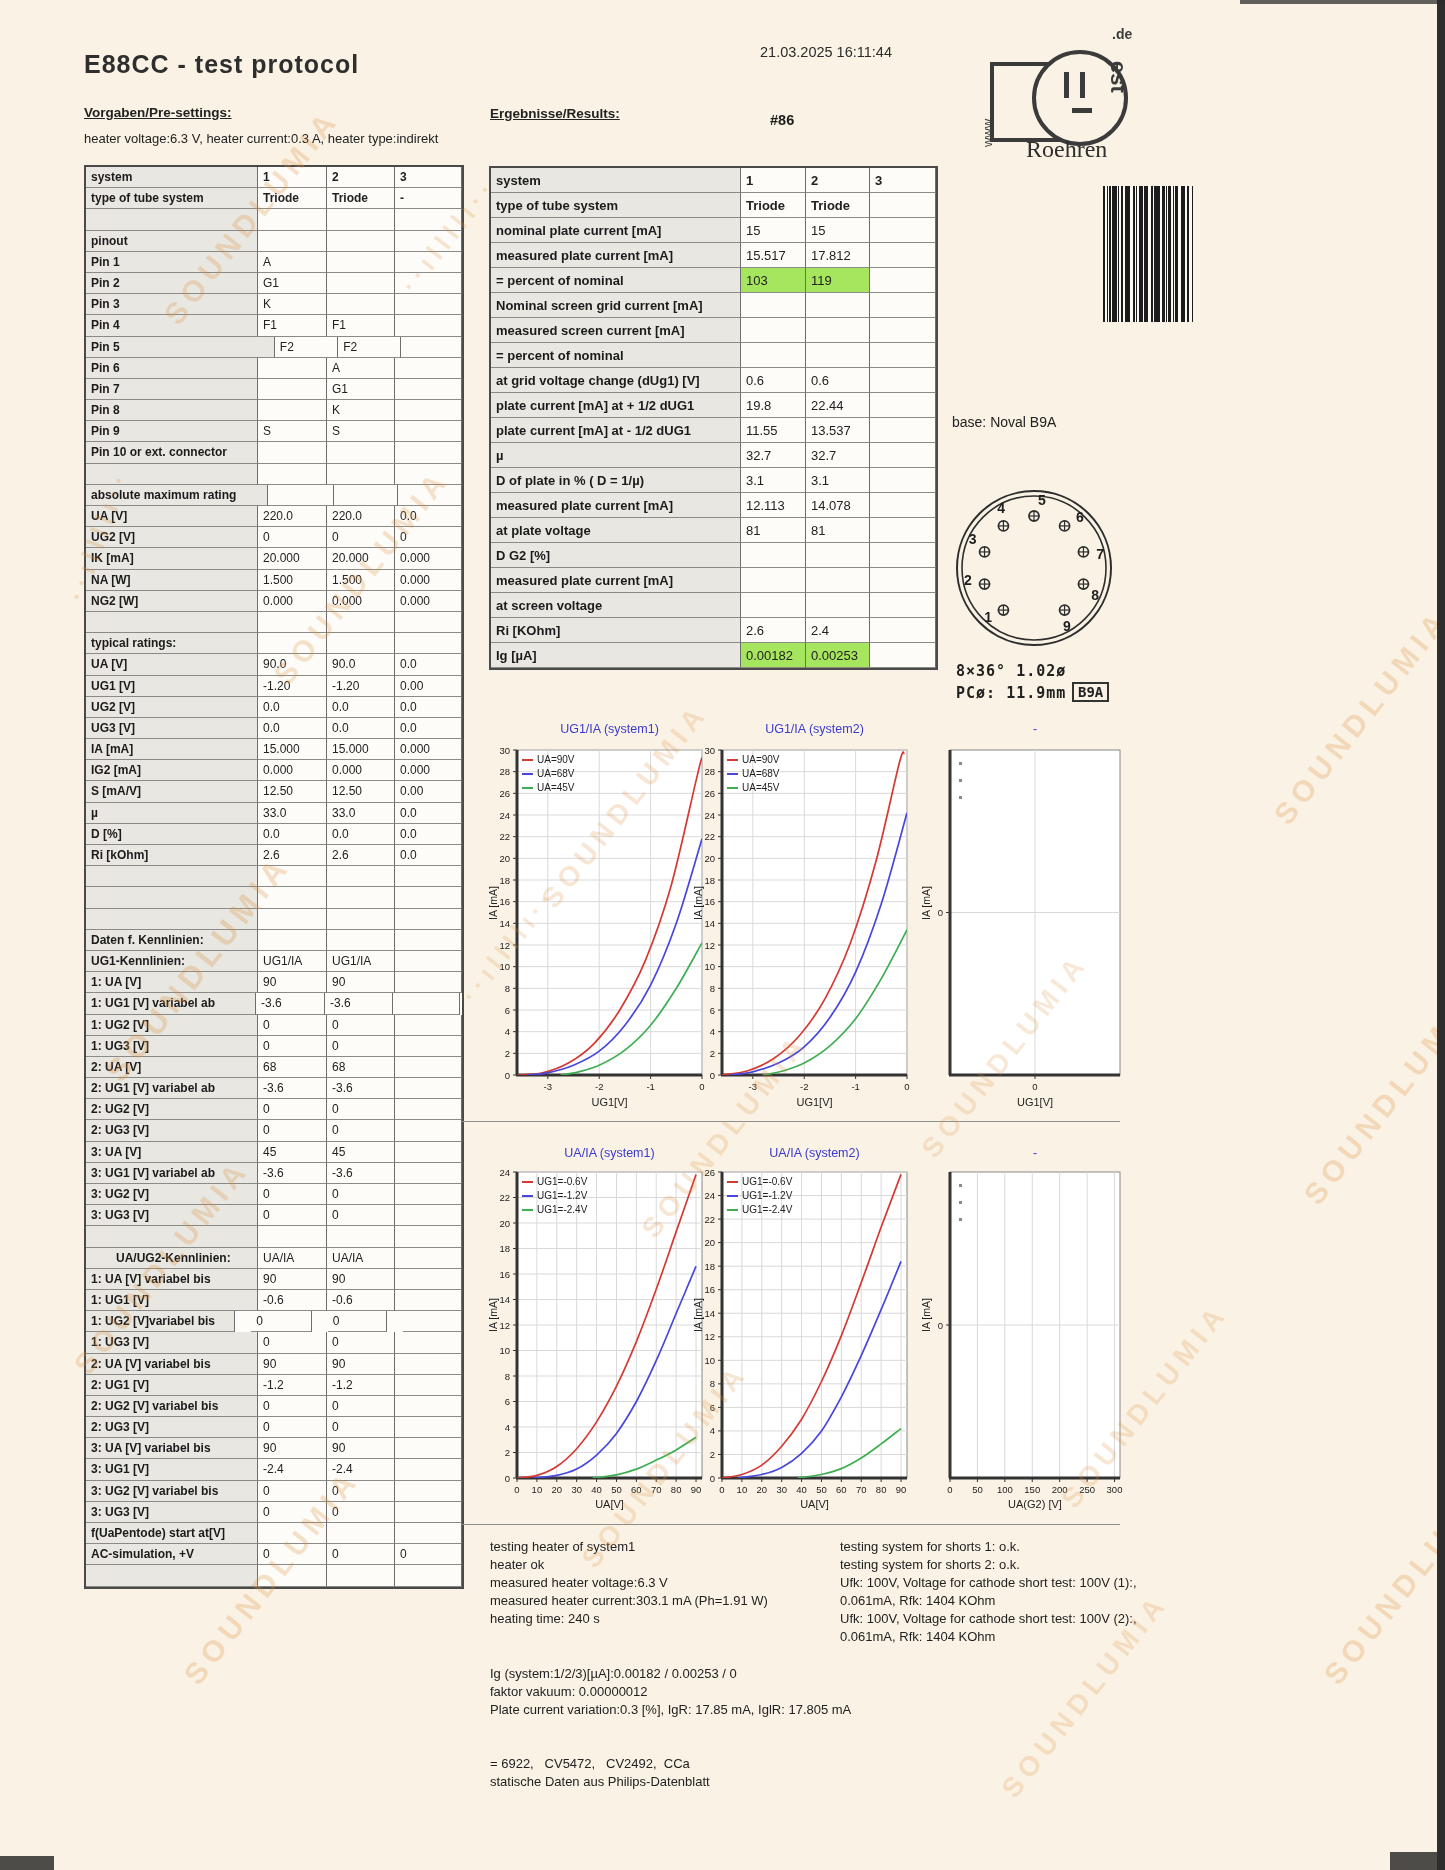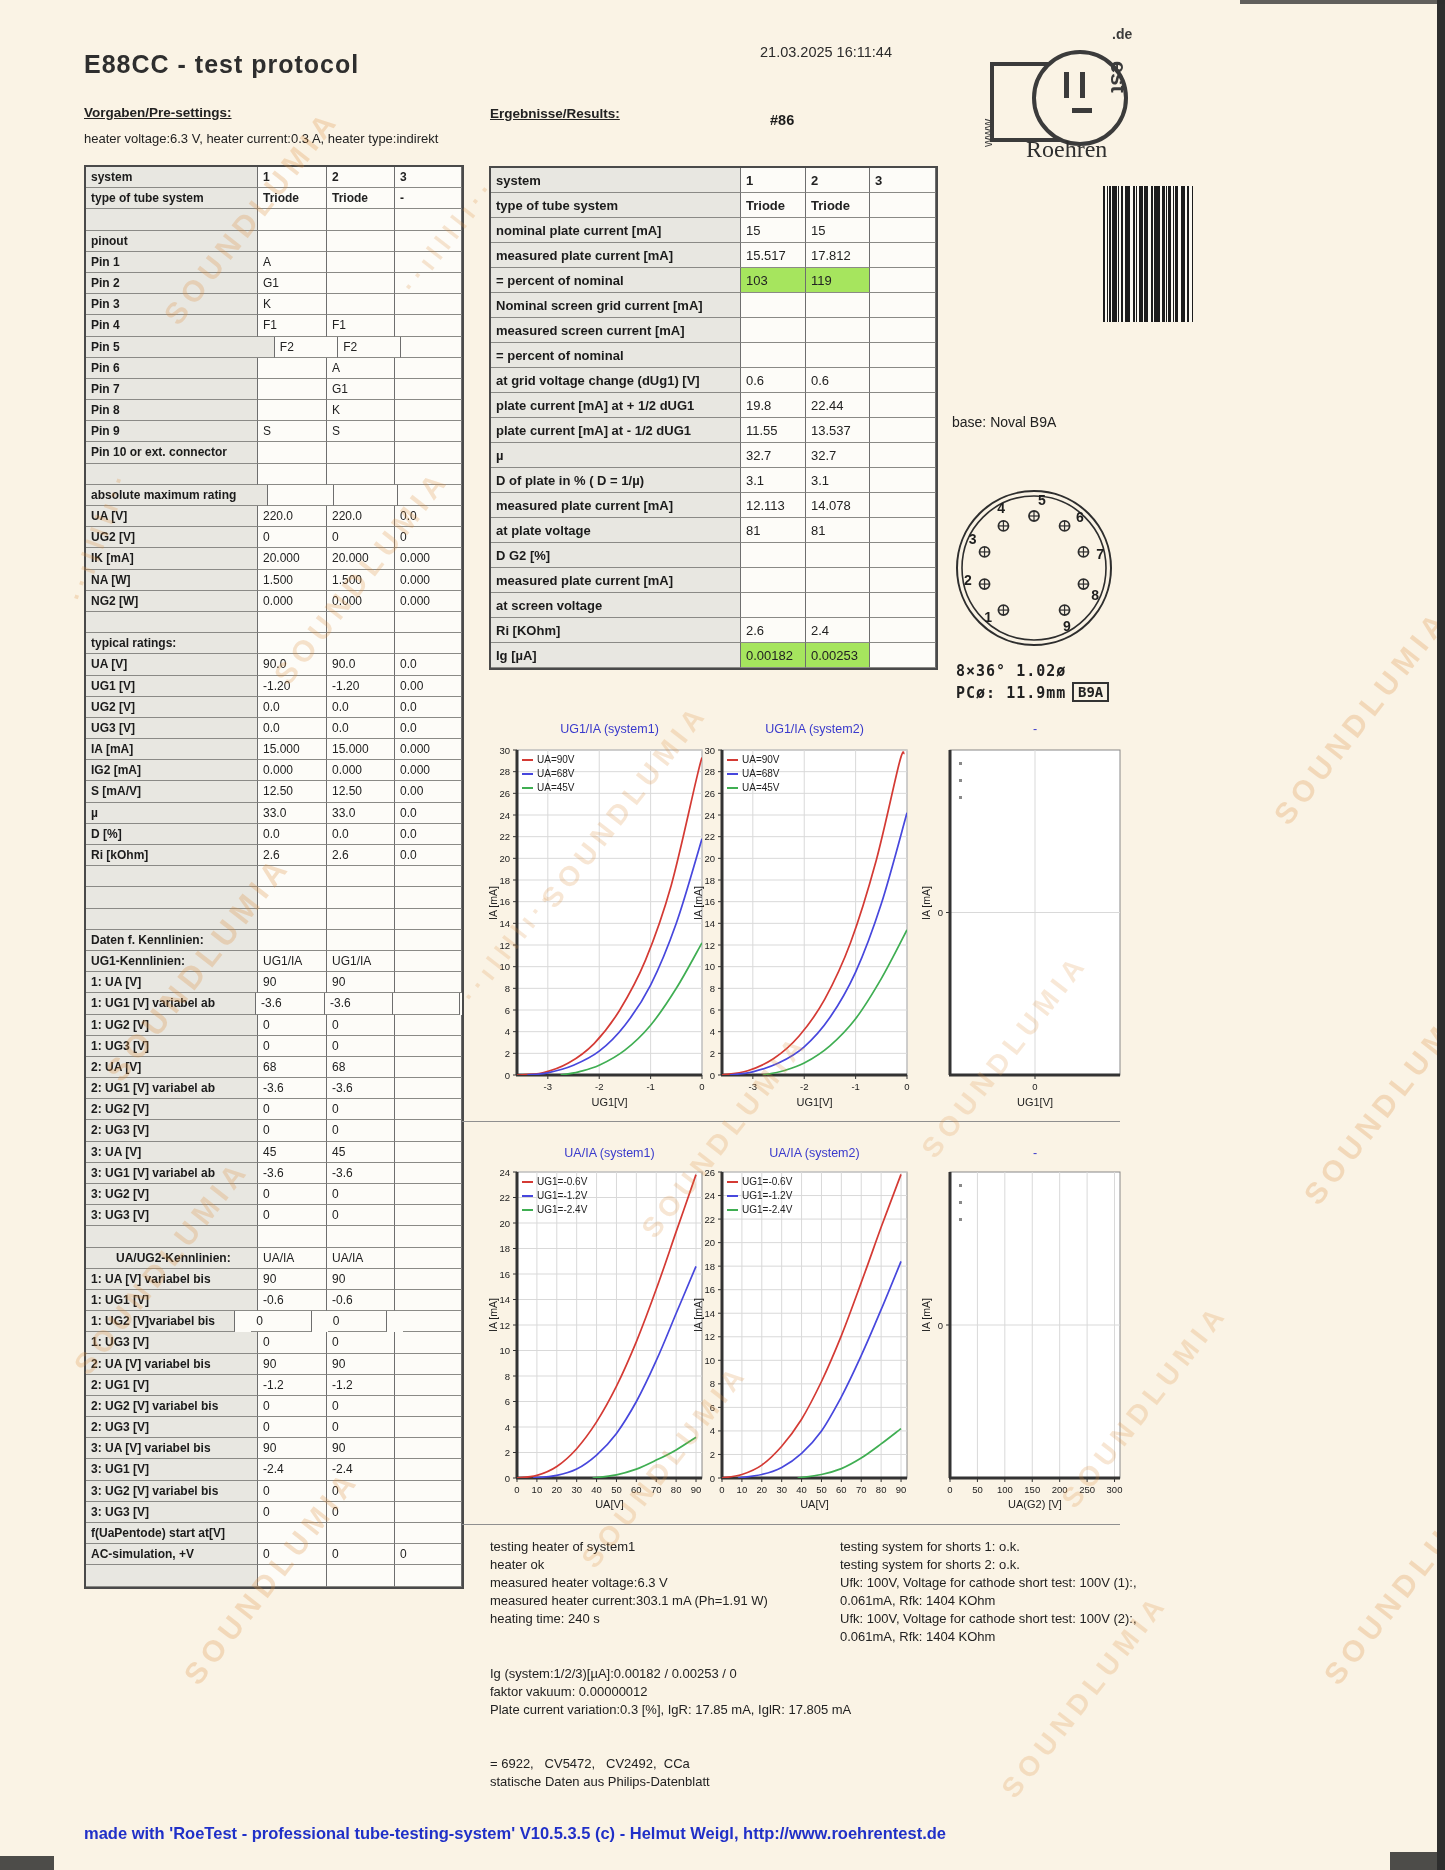--- a/index.html
+++ b/index.html
@@ -1111,21 +1111,20 @@
         <div class="note-line">Ig (system:1/2/3)[µA]:0.00182 / 0.00253 / 0</div>
         <div class="note-line">faktor vakuum: 0.00000012</div>
         <div class="note-line">Plate current variation:0.3 [%], IgR: 17.85 mA, IglR: 17.805 mA</div>
       </div>
       <div class="a" style="left: 490px; top: 1755px;">
         <div class="note-line">= 6922,   CV5472,   CV2492,  CCa</div>
         <div class="note-line">statische Daten aus Philips-Datenblatt</div>
       </div>
     </div>
 
-  <div class="a footer">made with 'RoeTest - professional tube-testing-system' V10.5.3.5 (c) - Helmut Weigl, http://www.roehrentest.de</div>
 
   <div id="watermarks">
       <div class="a wm" style="left: 120px; top: 200px; font-size: 30px; opacity: 0.26; letter-spacing: 6px; transform: rotate(-52deg);">SOUNDLUMIA</div>
       <div class="a wm" style="left: 230px; top: 560px; font-size: 30px; opacity: 0.24; letter-spacing: 6px; transform: rotate(-52deg);">SOUNDLUMIA</div>
       <div class="a wm" style="left: 60px; top: 950px; font-size: 32px; opacity: 0.27; letter-spacing: 6px; transform: rotate(-52deg);">SOUNDLUMIA</div>
       <div class="a wm" style="left: 30px; top: 1250px; font-size: 30px; opacity: 0.25; letter-spacing: 6px; transform: rotate(-52deg);">SOUNDLUMIA</div>
       <div class="a wm" style="left: 140px; top: 1560px; font-size: 30px; opacity: 0.26; letter-spacing: 6px; transform: rotate(-52deg);">SOUNDLUMIA</div>
       <div class="a wm" style="left: 500px; top: 790px; font-size: 28px; opacity: 0.22; letter-spacing: 6px; transform: rotate(-52deg);">SOUNDLUMIA</div>
       <div class="a wm" style="left: 600px; top: 1120px; font-size: 28px; opacity: 0.22; letter-spacing: 6px; transform: rotate(-52deg);">SOUNDLUMIA</div>
       <div class="a wm" style="left: 540px; top: 1450px; font-size: 28px; opacity: 0.22; letter-spacing: 6px; transform: rotate(-52deg);">SOUNDLUMIA</div>

